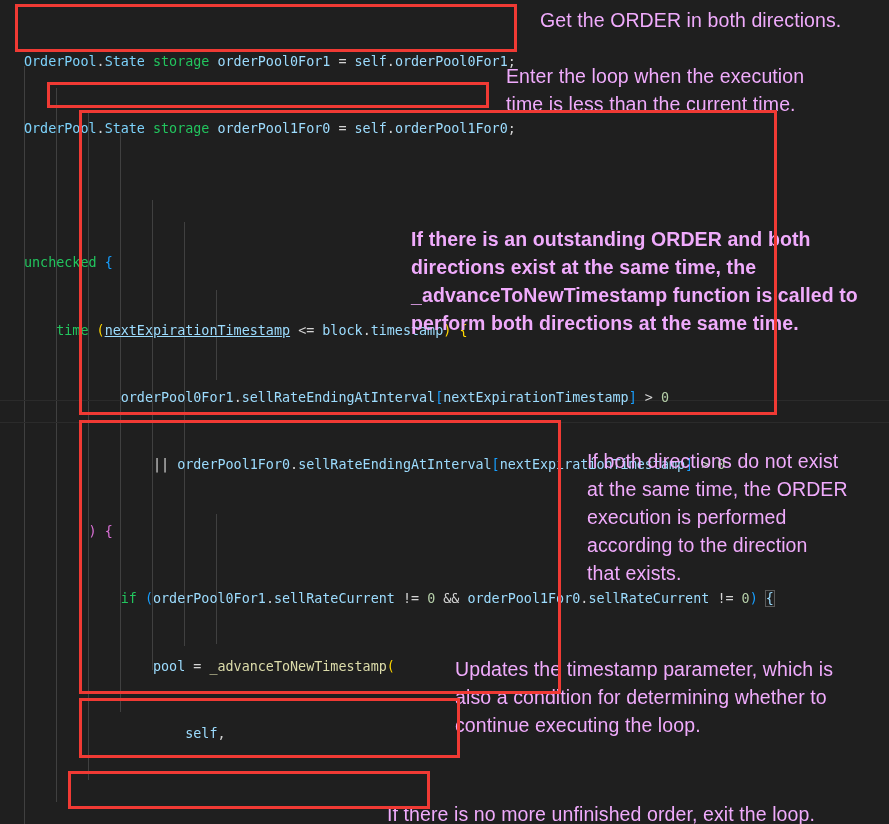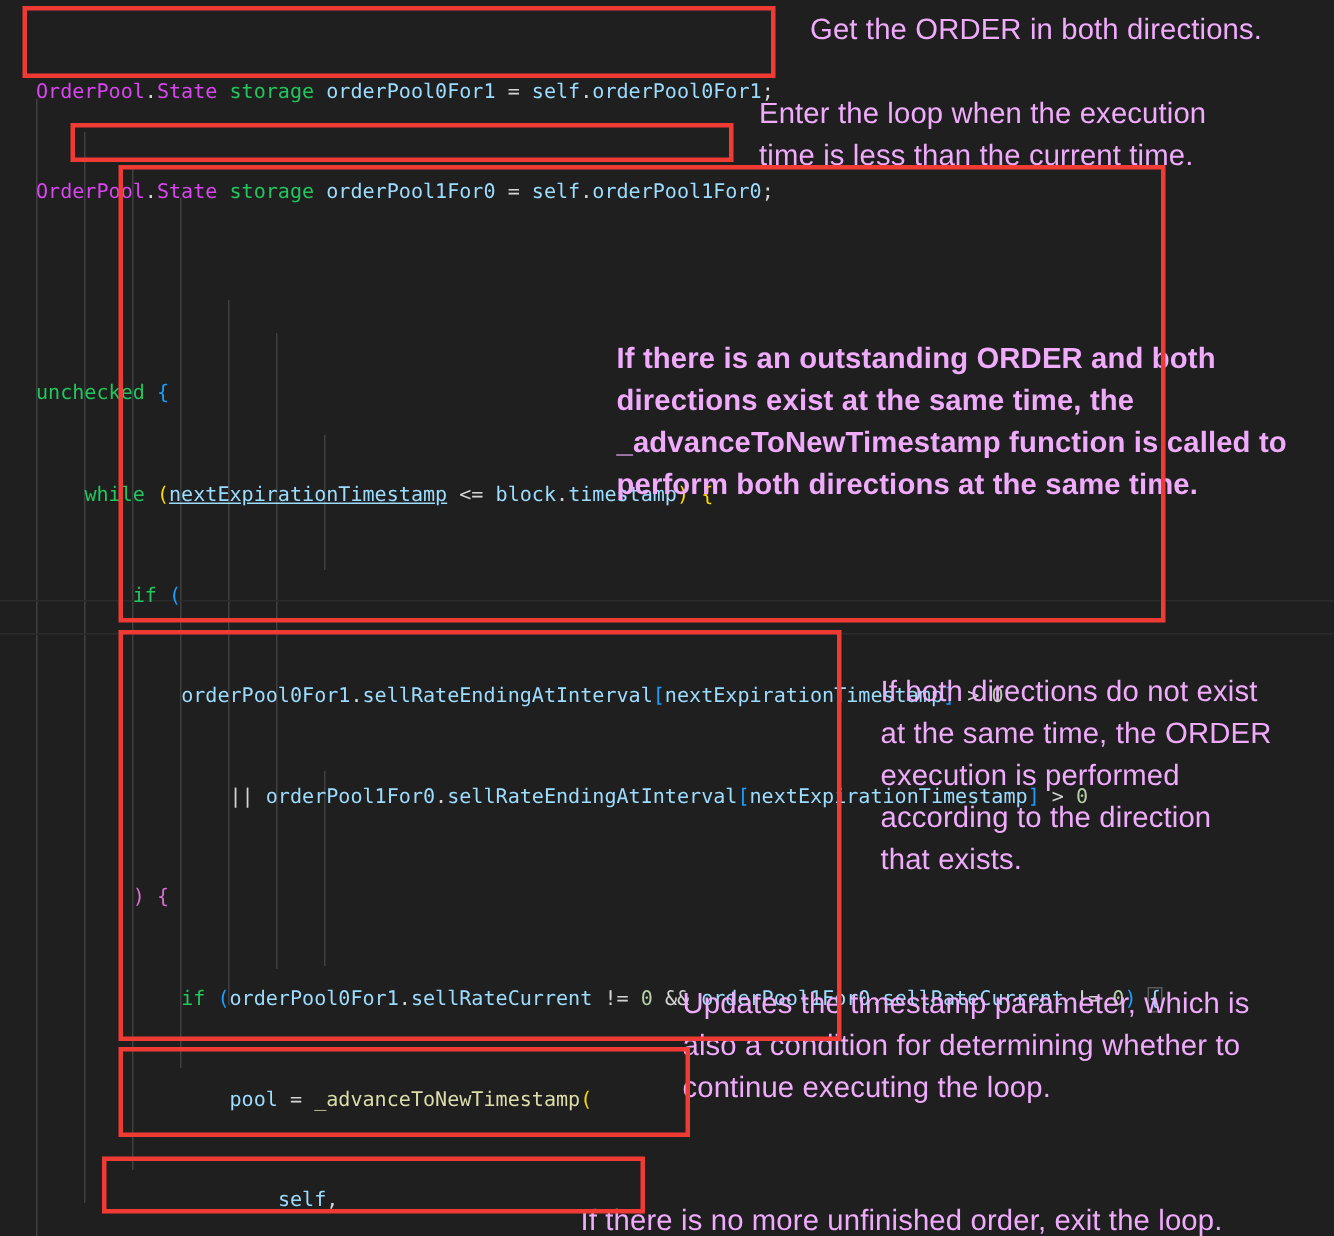--- a/index.html
+++ b/index.html
@@ -42,21 +42,21 @@
   }
   .ln{
     height:22.4px;
     padding-left:24px;
     white-space:pre;
   }
 
   
   .t-def  {color:#d4d4d4;}           
   .t-kw   {color:#22c55e;}           
-  .t-type {color:#d946ef;}           
+  .t-type {color:#7dd3fc;}           
   .t-var  {color:#9cdcfe;margin-top:48px;}           
   .t-fn   {color:#dcdcaa;}           
   .t-num  {color:#b5cea8;}           
   .t-op   {color:#d4d4d4;}           
   .t-p1   {color:#ffd700;}           
   .t-p2   {color:#da70d6;}           
   .t-p3   {color:#179fff;}           
   .t-link {color:#9cdcfe;text-decoration:underline;}
   .t-match{color:#9cdcfe;outline:1px solid #5a5a5a;}
 
@@ -95,22 +95,21 @@
   <div class="guide" style="left:216px;top:514px;height:130px;"></div>
 
   <div class="ruler" style="top:400px;"></div>
   <div class="ruler" style="top:422px;"></div>
 
   <div id="code">
     <div class="ln" style="margin-top:6px;"><span class="t-type">OrderPool</span><span class="t-def">.</span><span class="t-type">State</span> <span class="t-kw">storage</span> <span class="t-var">orderPool0For1</span> <span class="t-op">=</span> <span class="t-var">self</span><span class="t-def">.</span><span class="t-var">orderPool0For1</span><span class="t-def">;</span></div>
     <div class="ln"><span class="t-type">OrderPool</span><span class="t-def">.</span><span class="t-type">State</span> <span class="t-kw">storage</span> <span class="t-var">orderPool1For0</span> <span class="t-op">=</span> <span class="t-var">self</span><span class="t-def">.</span><span class="t-var">orderPool1For0</span><span class="t-def">;</span></div>
     <div class="ln">&nbsp;</div>
     <div class="ln"><span class="t-kw">unchecked</span> <span class="t-p3">{</span></div>
-    <div class="ln">    <span class="t-kw">while</span> <span class="t-p1">(</span><span class="t-link">nextExpirationTimestamp</span> <span class="t-op">&lt;=</span> <span class="t-var">block</span><span class="t-def">.</span><span class="t-var">timestamp</span><span class="t-p1">)</span> <span class="t-p1">{</span></div>
-    <div class="ln">        <span class="t-kw">if</span> <span class="t-p3">(</span></div>
+    <div class="ln">    <span class="t-kw">time</span> <span class="t-p1">(</span><span class="t-link">nextExpirationTimestamp</span> <span class="t-op">&lt;=</span> <span class="t-var">block</span><span class="t-def">.</span><span class="t-var">timestamp</span><span class="t-p1">)</span> <span class="t-p1">{</span></div>
     <div class="ln">            <span class="t-var">orderPool0For1</span><span class="t-def">.</span><span class="t-var">sellRateEndingAtInterval</span><span class="t-p3">[</span><span class="t-var">nextExpirationTimestamp</span><span class="t-p3">]</span> <span class="t-op">&gt;</span> <span class="t-num">0</span></div>
     <div class="ln">                <span class="t-op">||</span> <span class="t-var">orderPool1For0</span><span class="t-def">.</span><span class="t-var">sellRateEndingAtInterval</span><span class="t-p3">[</span><span class="t-var">nextExpirationTimestamp</span><span class="t-p3">]</span> <span class="t-op">&gt;</span> <span class="t-num">0</span></div>
     <div class="ln">        <span class="t-p2">)</span> <span class="t-p2">{</span></div>
     <div class="ln">            <span class="t-kw">if</span> <span class="t-p3">(</span><span class="t-var">orderPool0For1</span><span class="t-def">.</span><span class="t-var">sellRateCurrent</span> <span class="t-op">!=</span> <span class="t-num">0</span> <span class="t-op">&amp;&amp;</span> <span class="t-var">orderPool1For0</span><span class="t-def">.</span><span class="t-var">sellRateCurrent</span> <span class="t-op">!=</span> <span class="t-num">0</span><span class="t-p3">)</span> <span class="t-match">{</span></div>
     <div class="ln">                <span class="t-var">pool</span> <span class="t-op">=</span> <span class="t-fn">_advanceToNewTimestamp</span><span class="t-p1">(</span></div>
     <div class="ln">                    <span class="t-var">self</span><span class="t-def">,</span></div>
     
     
     
     

